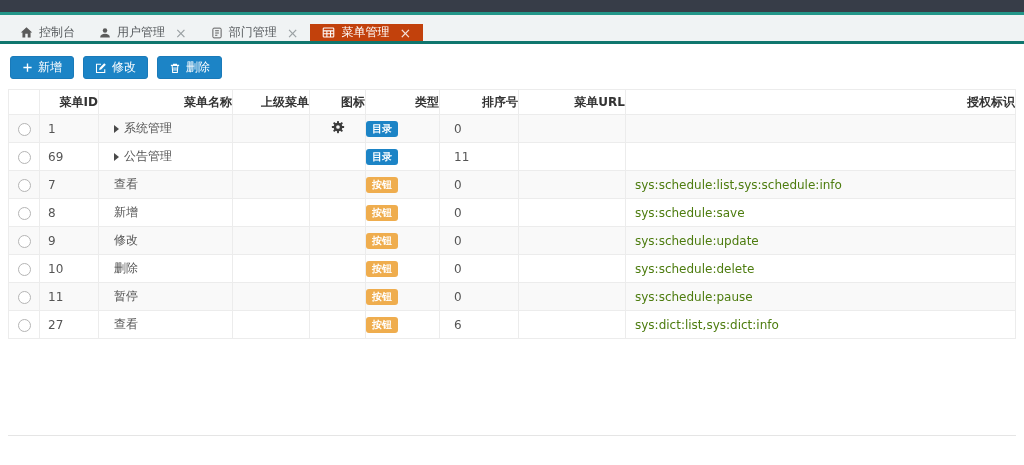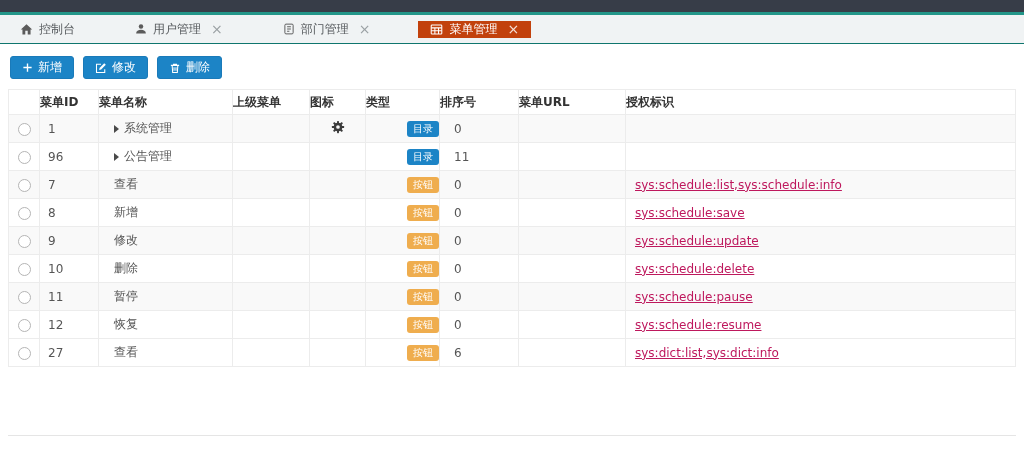--- a/index.html
+++ b/index.html
@@ -1,60 +1,60 @@
 <!DOCTYPE html>
 <html><head>
 <meta charset="utf-8">
 <style>
   * { margin:0; padding:0; box-sizing:border-box; }
   html,body { width:1024px; height:465px; overflow:hidden; background:#fff;
               font-family:"DejaVu Sans","Liberation Sans",sans-serif; }
   
   .topbar { height:12px; background:#373d48; }
   .topbar-accent { height:3px; background:#239689; }
-  .tabbar { height:29px; background:#f0f3f4; border-bottom:1px solid #0f766e;
-            display:flex; align-items:center; padding-left:8px;gap:36px; }
+  .tabbar { height:29px; background:#f0f3f4; border-bottom:3px solid #0f766e;
+            display:flex; align-items:flex-end; padding-left:8px; }
   .tab { display:flex; align-items:center; gap:6px; padding:0 12px; font-size:12px;
          color:#55595c; cursor:pointer; white-space:nowrap; }
   .tab .ticon { display:inline-flex; align-items:center; }
   .tab .tclose { color:#9aa0a3; font-size:14px; line-height:1; margin-left:4px; cursor:pointer; }
   .tab.active { background:#c2410c; color:#fff; }
   .tab.active .tclose { color:rgba(255,255,255,.85); }
   
   .content { padding:12px 8px 0 8px; background:#fff; }
   .toolbar { margin:0 0 10px 2px; height:23px; display:flex; gap:9px; }
   .btn { display:inline-flex; align-items:center; gap:5px; background:#1c84c6; color:#fff;
          border:1px solid #1a7ab9; border-radius:3px; font-size:12px; padding:0 11px;
          height:23px; cursor:pointer; font-family:inherit; }
   .bicon { display:inline-flex; align-items:center; }
   
   .table-wrap { height:347px; overflow:hidden; border-bottom:1px solid #e5e5e5; }
   table { width:1008px; border-collapse:collapse; table-layout:fixed;
           border:1px solid #e7e7e7; font-size:12px; color:#555; }
   th, td { border:1px solid #ececec; height:28px; vertical-align:middle;
            overflow:hidden; white-space:nowrap; }
-  thead th { height:25px; font-weight:bold; color:#333; text-align:left;
+  thead th { height:25px; font-weight:bold; color:#333; text-align:right;
              background:#fff; font-size:12px; }
   tbody tr.odd { background:#f9f9f9; }
   tbody tr.even { background:#fff; }
   .c-radio { text-align:center; }
   .radio { display:inline-block; width:13px; height:13px; border:1px solid #b5b5b5;
            border-radius:50%; background:#fff; vertical-align:middle; }
   .c-id { padding-left:8px; }
   .c-name { padding-left:15px; }
   .caret { display:none; width:0; height:0; border-left:5px solid #4a4a4a;
            border-top:4px solid transparent; border-bottom:4px solid transparent;
            margin-right:5px; vertical-align:middle; }
   .c-icon { text-align:center; }
   .gear { display:none; vertical-align:middle; }
-  .c-type { text-align:right; }
+  .c-type { text-align:left;font-weight:bold; }
   .badge { display:inline-block; color:#fff; font-size:10px; line-height:1;
            padding:3px 6px; border-radius:3px; }
   .c-order { padding-left:14px; }
-  .c-perms { padding-left:9px; color:#be185d;text-decoration:underline; }
+  .c-perms { padding-left:9px; color:#4d7c0f; }
 </style>
 </head>
 <body>
 
 <div class="topbar"></div>
 <div class="topbar-accent"></div>
 
 <div class="tabbar">
   <div class="tab">
     <span class="ticon">
@@ -179,21 +179,21 @@
       <span class="badge" style="background: rgb(28, 132, 198);">目录</span>
     </td>
     <td class="c-order">0</td>
     <td></td>
     <td class="c-perms"></td>
   </tr>
           <tr class="even">
     <td class="c-radio">
       <span class="radio"></span>
     </td>
-    <td class="c-id">96</td>
+    <td class="c-id">69</td>
     <td class="c-name">
       <span class="caret" style="display: inline-block;"></span><span>公告管理</span>
     </td>
     <td></td>
     <td class="c-icon">
       
     </td>
     <td class="c-type">
       <span class="badge" style="background: rgb(28, 132, 198);">目录</span>
     </td>
@@ -288,39 +288,20 @@
     <td></td>
     <td class="c-icon">
       
     </td>
     <td class="c-type">
       <span class="badge" style="background: rgb(239, 173, 78);">按钮</span>
     </td>
     <td class="c-order">0</td>
     <td></td>
     <td class="c-perms">sys:schedule:pause</td>
-  </tr>
-          <tr class="even">
-    <td class="c-radio">
-      <span class="radio"></span>
-    </td>
-    <td class="c-id">12</td>
-    <td class="c-name">
-      <span>恢复</span>
-    </td>
-    <td></td>
-    <td class="c-icon">
-      
-    </td>
-    <td class="c-type">
-      <span class="badge" style="background: rgb(239, 173, 78);">按钮</span>
-    </td>
-    <td class="c-order">0</td>
-    <td></td>
-    <td class="c-perms">sys:schedule:resume</td>
   </tr>
           <tr class="even">
     <td class="c-radio">
       <span class="radio"></span>
     </td>
     <td class="c-id">27</td>
     <td class="c-name">
       <span>查看</span>
     </td>
     <td></td>

